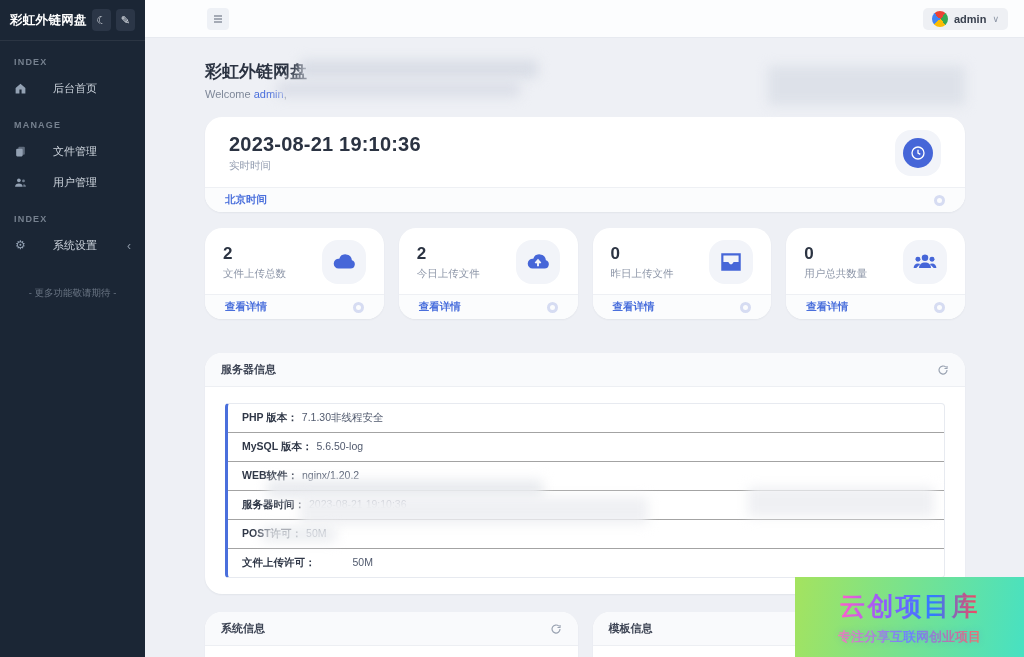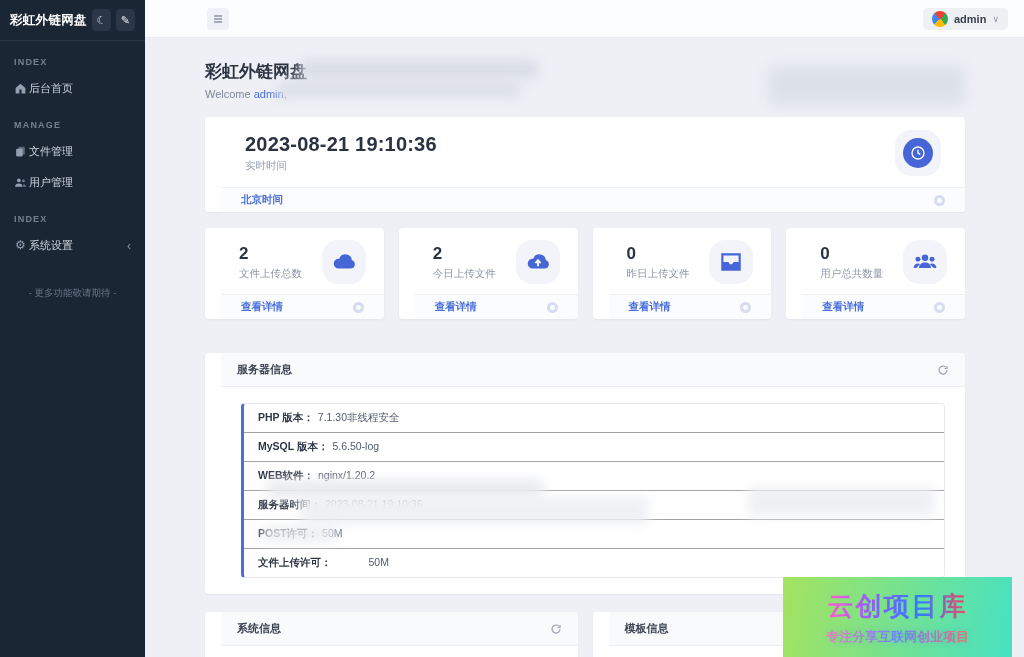--- a/index.html
+++ b/index.html
@@ -6,42 +6,42 @@
   html,body { width:1024px; height:657px; font-family:"Liberation Sans", sans-serif; }
   .root { position:relative; width:1024px; height:657px; display:flex; overflow:hidden; background:#eef0f5; }
 
   
   .sidebar { width:145px; min-width:145px; height:100%; background:#1b2635; color:#cfd6df; display:flex; flex-direction:column; }
   .sb-header { display:flex; align-items:center; padding:9px 10px; border-bottom:1px solid rgba(255,255,255,.07); }
   .sb-title { font-size:12.5px; font-weight:bold; color:#ffffff; letter-spacing:.3px; flex:1; white-space:nowrap; }
   .sb-iconbtn { width:22px; height:22px; margin-left:5px; border-radius:4px; background:#2b3647; color:#e8ecf2; display:flex; align-items:center; justify-content:center; font-size:11px; cursor:pointer; }
   .sb-section { margin-top:16px; }
   .sb-sec-h { font-size:9px; letter-spacing:1.2px; color:#76818f; padding:0 14px; margin-bottom:6px; font-weight:bold; }
-  .sb-item { display:flex; align-items:center; gap:2px; padding:8px 14px; font-size:11px; color:#cdd4dd; cursor:pointer; }
+  .sb-item { display:flex; align-items:center; gap:26px; padding:8px 14px; font-size:11px; color:#cdd4dd; cursor:pointer; }
   .sb-item svg, .sb-item .uico { width:13px; height:13px; color:#93a1b3; flex:none; }
   .sb-item .uico { font-size:12px; line-height:13px; text-align:center; }
   .sb-chev { margin-left:auto; color:#8b96a5; font-size:12px; }
   .sb-note { margin-top:26px; text-align:center; font-size:9.5px; color:#6b7685; }
 
   
   .main { flex:1; display:flex; flex-direction:column; }
   .topbar { height:38px; background:#fcfdfe; border-bottom:1px solid #e7eaf0; display:flex; align-items:center; padding:0 16px 0 62px; }
   .toggle-btn { width:22px; height:22px; border-radius:4px; background:#eef1f6; display:flex; align-items:center; justify-content:center; color:#5b6575; cursor:pointer; }
   .admin-pill { margin-left:auto; display:flex; align-items:center; gap:6px; background:#eef0f4; border-radius:5px; padding:3px 9px; cursor:pointer; }
   .avatar { width:16px; height:16px; border-radius:50%; background:conic-gradient(from -45deg, #ea4335 0 25%, #34a853 25% 50%, #fbbc05 50% 75%, #4285f4 75% 100%); }
   .admin-name { font-size:11px; color:#39414f; font-weight:bold; }
   .admin-chev { color:#8a93a3; font-size:9px; }
 
   .content { flex:1; padding:22px 59px 0 60px; overflow:hidden; }
 
   .welcome-title { font-size:17px; font-weight:bold; color:#2b3342; }
   .welcome-sub { margin-top:5px; font-size:11px; color:#7e8798; }
   .welcome-sub .u { color:#4a6fdc; cursor:pointer; }
 
-  .card { background:#ffffff; border-radius:4px; box-shadow:0 1px 2px rgba(40,50,70,.06); overflow:hidden;padding-left:16px; }
+  .card { background:#ffffff; border-radius:17px; box-shadow:0 1px 2px rgba(40,50,70,.06); overflow:hidden; }
   .card-footer { display:flex; align-items:center; justify-content:space-between; background:#fbfcfd; border-top:1px solid #eef0f4; padding:5px 20px; }
   .card-footer .flink { font-size:10.5px; font-weight:bold; color:#4a6fdc; cursor:pointer; }
   .ring { width:11px; height:11px; border-radius:50%; border:3px solid #d6dcf2; cursor:pointer; }
 
   .clock-card { margin-top:17px; }
   .clock-body { display:flex; align-items:center; padding:13px 24px 11px; }
   .clock-time { font-size:20px; font-weight:bold; color:#2b3342; letter-spacing:.2px; }
   .clock-label { font-size:10.5px; color:#97a0b3; margin-top:3px; }
   .iconsq { width:46px; height:46px; border-radius:16px; background:#f2f4f9; display:flex; align-items:center; justify-content:center; margin-left:auto; }
   .blue-circle { width:30px; height:30px; border-radius:50%; background:#4666d8; display:flex; align-items:center; justify-content:center; color:#fff; }
@@ -63,21 +63,21 @@
   .info-row b { color:#2f3747; font-weight:bold; margin-right:4px; }
   .info-row span.val { color:#515a6e; }
   .server-card { margin-top:34px; }
 
   .bottom-row { margin-top:18px; display:grid; grid-template-columns:1fr 1fr; gap:15px; }
 
   
   .blurbox { position:absolute; filter:blur(6px); border-radius:3px; pointer-events:none; }
 
   
-  .wm { position:absolute; right:12px; bottom:0; width:229px; height:80px; background:linear-gradient(100deg,#a4e35f,#47e1c2); display:flex; flex-direction:column; align-items:center; justify-content:center; z-index:9; }
+  .wm { position:absolute; right:0; bottom:0; width:229px; height:80px; background:linear-gradient(100deg,#a4e35f,#47e1c2); display:flex; flex-direction:column; align-items:center; justify-content:center; z-index:9; }
   .wm-title { font-size:26px; font-weight:900; letter-spacing:2px; background:linear-gradient(90deg,#ff5ecd,#8a5cff,#2e7cff,#ff4757); -webkit-background-clip:text; background-clip:text; color:transparent; }
   .wm-sub { margin-top:4px; font-size:13px; font-weight:bold; background:linear-gradient(90deg,#ff7eb3,#6f86ff,#ff6f61); -webkit-background-clip:text; background-clip:text; color:transparent; text-shadow:0 0 6px rgba(80,120,255,.25); }
 </style>
 </head>
 <body>
 
 <div class="root">
 
   <aside class="sidebar">
     <div class="sb-header">

